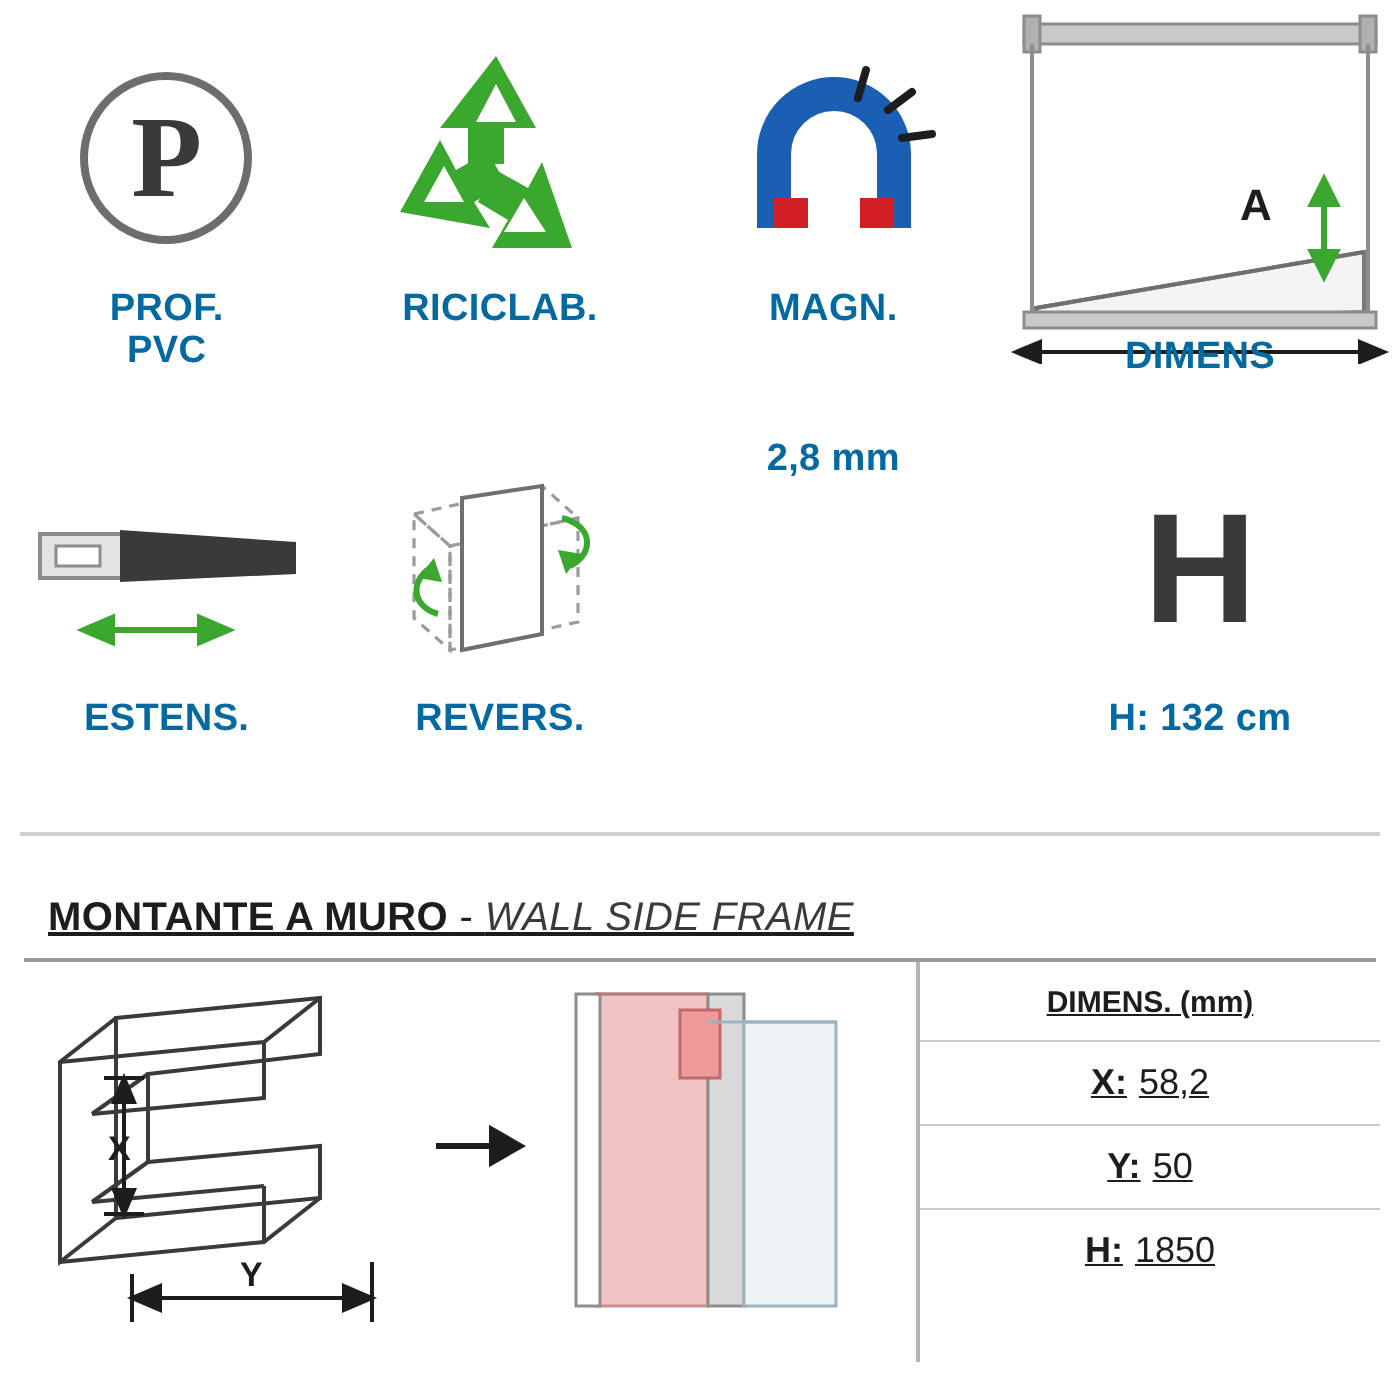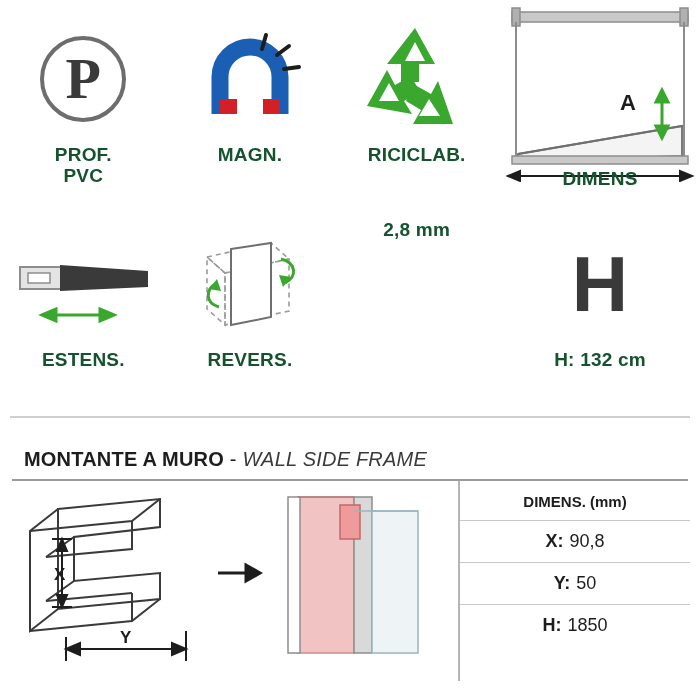--- a/index.html
+++ b/index.html
@@ -29,34 +29,34 @@
   .icon-box {
     height:130px; width:100%;
     display:flex; align-items:center; justify-content:center;
   }
   .cap {
     text-align:center;
     font-size:19px;
     font-weight:600;
     letter-spacing:.2px;
     line-height:1.12;
-    color:#14532d;
+    color:#0369a1;
   }
 
   
   .pvc-icon { width:86px; height:86px; border-radius:50%; border:4px solid #6d6d6d;
     display:flex; align-items:center; justify-content:center; }
   .pvc-icon span { font-size:58px; font-weight:700; color:#3a3a3a; line-height:1;
     font-family:"Liberation Serif", serif; }
 
   
   .hr-main { position:absolute; left:10px; top:416px; width:680px; height:2px; background:#cfcfcf; }
 
   
-  .panel { position:absolute; left:10px; top:436px; width:680px; height:252px; }
+  .panel { position:absolute; left:10px; top:436px; width:680px; height:252px;text-decoration:underline; }
   .panel-title {
     padding:12px 0 8px 14px;
     font-size:20px;
     letter-spacing:.2px;
   }
   .panel-title b { font-weight:700; }
   .panel-title i { font-style:italic; color:#3a3a3a; }
   .panel-title .dash { font-weight:400; }
   .panel-hr { height:2px; background:#9b9b9b; margin:0 2px; }
 
@@ -85,54 +85,54 @@
 
   <div class="features">
 
     <div class="cell">
       <div class="icon-box">
         <div class="pvc-icon">
             <span>P</span>
           </div>
       </div>
       <div class="cap">PROF.<br>PVC</div>
+    </div>
+
+    <div class="cell">
+      <div class="icon-box">
+        <svg width="120" height="118" viewBox="0 0 120 118">
+          <g fill="#3aa72e">
+            <path d="M58 8 L78 44 L62 44 L62 62 L44 62 L44 44 L30 44 Z"></path>
+            <path d="M96 104 L56 104 L64 90 L49 81 L58 65 L74 74 L81 61 Z"></path>
+            <path d="M10 86 L30 50 L38 65 L54 56 L63 72 L47 81 L55 94 Z"></path>
+          </g>
+          <g fill="#ffffff">
+            <path d="M58 22 L68 41 L48 41 Z"></path>
+            <path d="M83 96 L62 96 L72 79 Z"></path>
+            <path d="M22 81 L32 63 L42 81 Z"></path>
+          </g>
+        </svg>
+      </div>
+      <div class="cap">RICICLAB.</div>
     </div>
 
     <div class="cell">
       <div class="icon-box">
         <svg width="120" height="120" viewBox="0 0 120 120">
           <path d="M30 95 L30 58 A30 30 0 0 1 90 58 L90 95" fill="none" stroke="#1b5fb4" stroke-width="17"></path>
           <path d="M30 80 L30 95 L47 95 L47 80 Z" fill="#d32027"></path>
           <path d="M73 80 L73 95 L90 95 L90 80 Z" fill="#d32027"></path>
           <g stroke="#1d1d1d" stroke-width="4" stroke-linecap="round">
             <line x1="72" y1="30" x2="76" y2="16"></line>
             <line x1="87" y1="36" x2="99" y2="27"></line>
             <line x1="94" y1="50" x2="109" y2="48"></line>
           </g>
         </svg>
       </div>
       <div class="cap">MAGN.</div>
-    </div>
-
-    <div class="cell">
-      <div class="icon-box">
-        <svg width="120" height="118" viewBox="0 0 120 118">
-          <g fill="#3aa72e">
-            <path d="M58 8 L78 44 L62 44 L62 62 L44 62 L44 44 L30 44 Z"></path>
-            <path d="M96 104 L56 104 L64 90 L49 81 L58 65 L74 74 L81 61 Z"></path>
-            <path d="M10 86 L30 50 L38 65 L54 56 L63 72 L47 81 L55 94 Z"></path>
-          </g>
-          <g fill="#ffffff">
-            <path d="M58 22 L68 41 L48 41 Z"></path>
-            <path d="M83 96 L62 96 L72 79 Z"></path>
-            <path d="M22 81 L32 63 L42 81 Z"></path>
-          </g>
-        </svg>
-      </div>
-      <div class="cap">RICICLAB.</div>
     </div>
 
     <div class="cell">
       <div class="icon-box" style="height:176px;margin-top:-8px">
         <svg width="200" height="176" viewBox="0 0 200 176">
 
           <rect x="12" y="6" width="176" height="10" fill="#c9c9c9" stroke="#8d8d8d" stroke-width="1.5"></rect>
           <rect x="12" y="2" width="8" height="18" fill="#b0b0b0" stroke="#8d8d8d" stroke-width="1.5"></rect>
           <rect x="180" y="2" width="8" height="18" fill="#b0b0b0" stroke="#8d8d8d" stroke-width="1.5"></rect>
 
@@ -265,21 +265,21 @@
             <line x1="288" y1="16" x2="344" y2="16" stroke="#b07d7d" stroke-width="1.5"></line>
             <line x1="344" y1="30" x2="408" y2="30" stroke="#9bb4bf" stroke-width="1.5"></line>
           </g>
         </svg>
       </div>
 
       <div class="dims-col">
         <div class="dims-head">DIMENS. (mm)</div>
         <div class="dims-row">
           <span class="k">X:</span>
-          <span class="v">90,8</span>
+          <span class="v">58,2</span>
         </div>
         <div class="dims-row">
           <span class="k">Y:</span>
           <span class="v">50</span>
         </div>
         <div class="dims-row">
           <span class="k">H:</span>
           <span class="v">1850</span>
         </div>
       </div>

